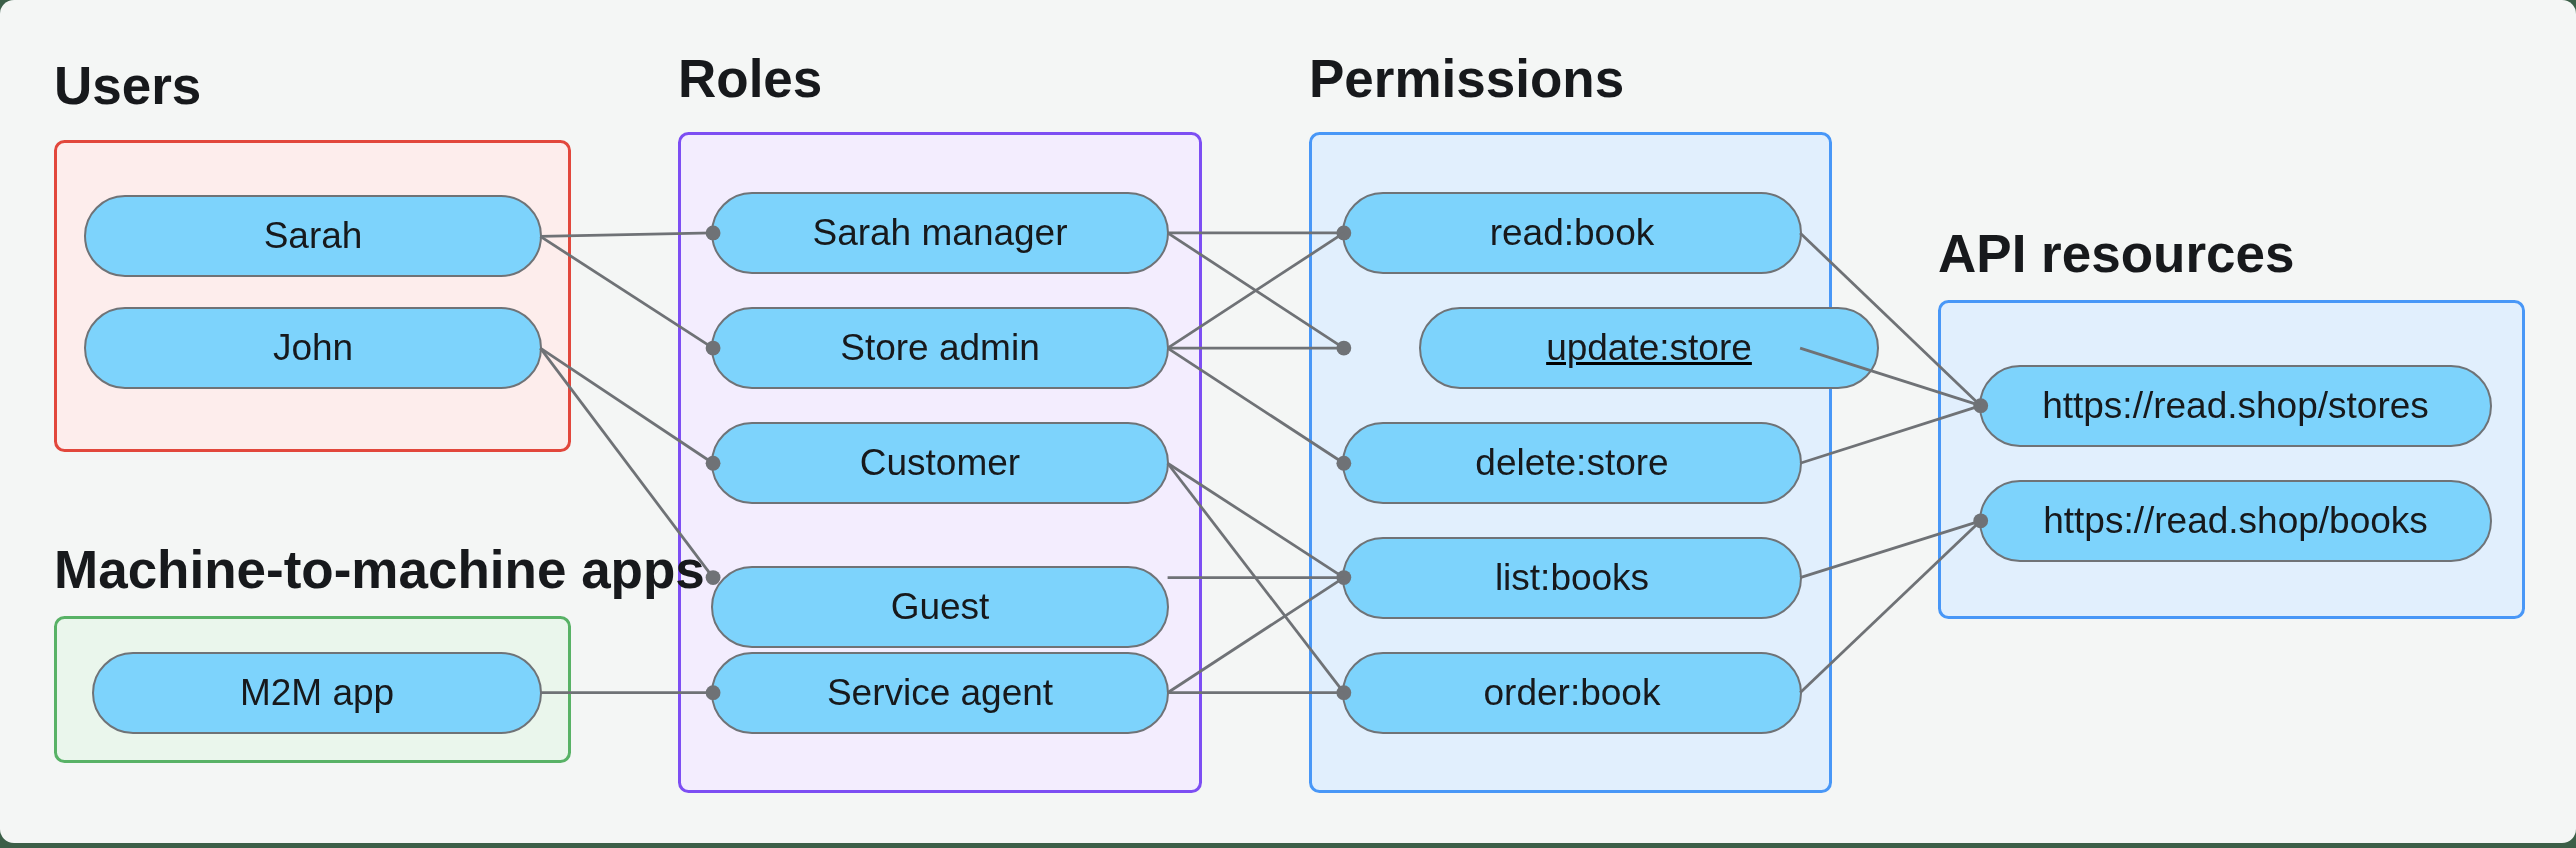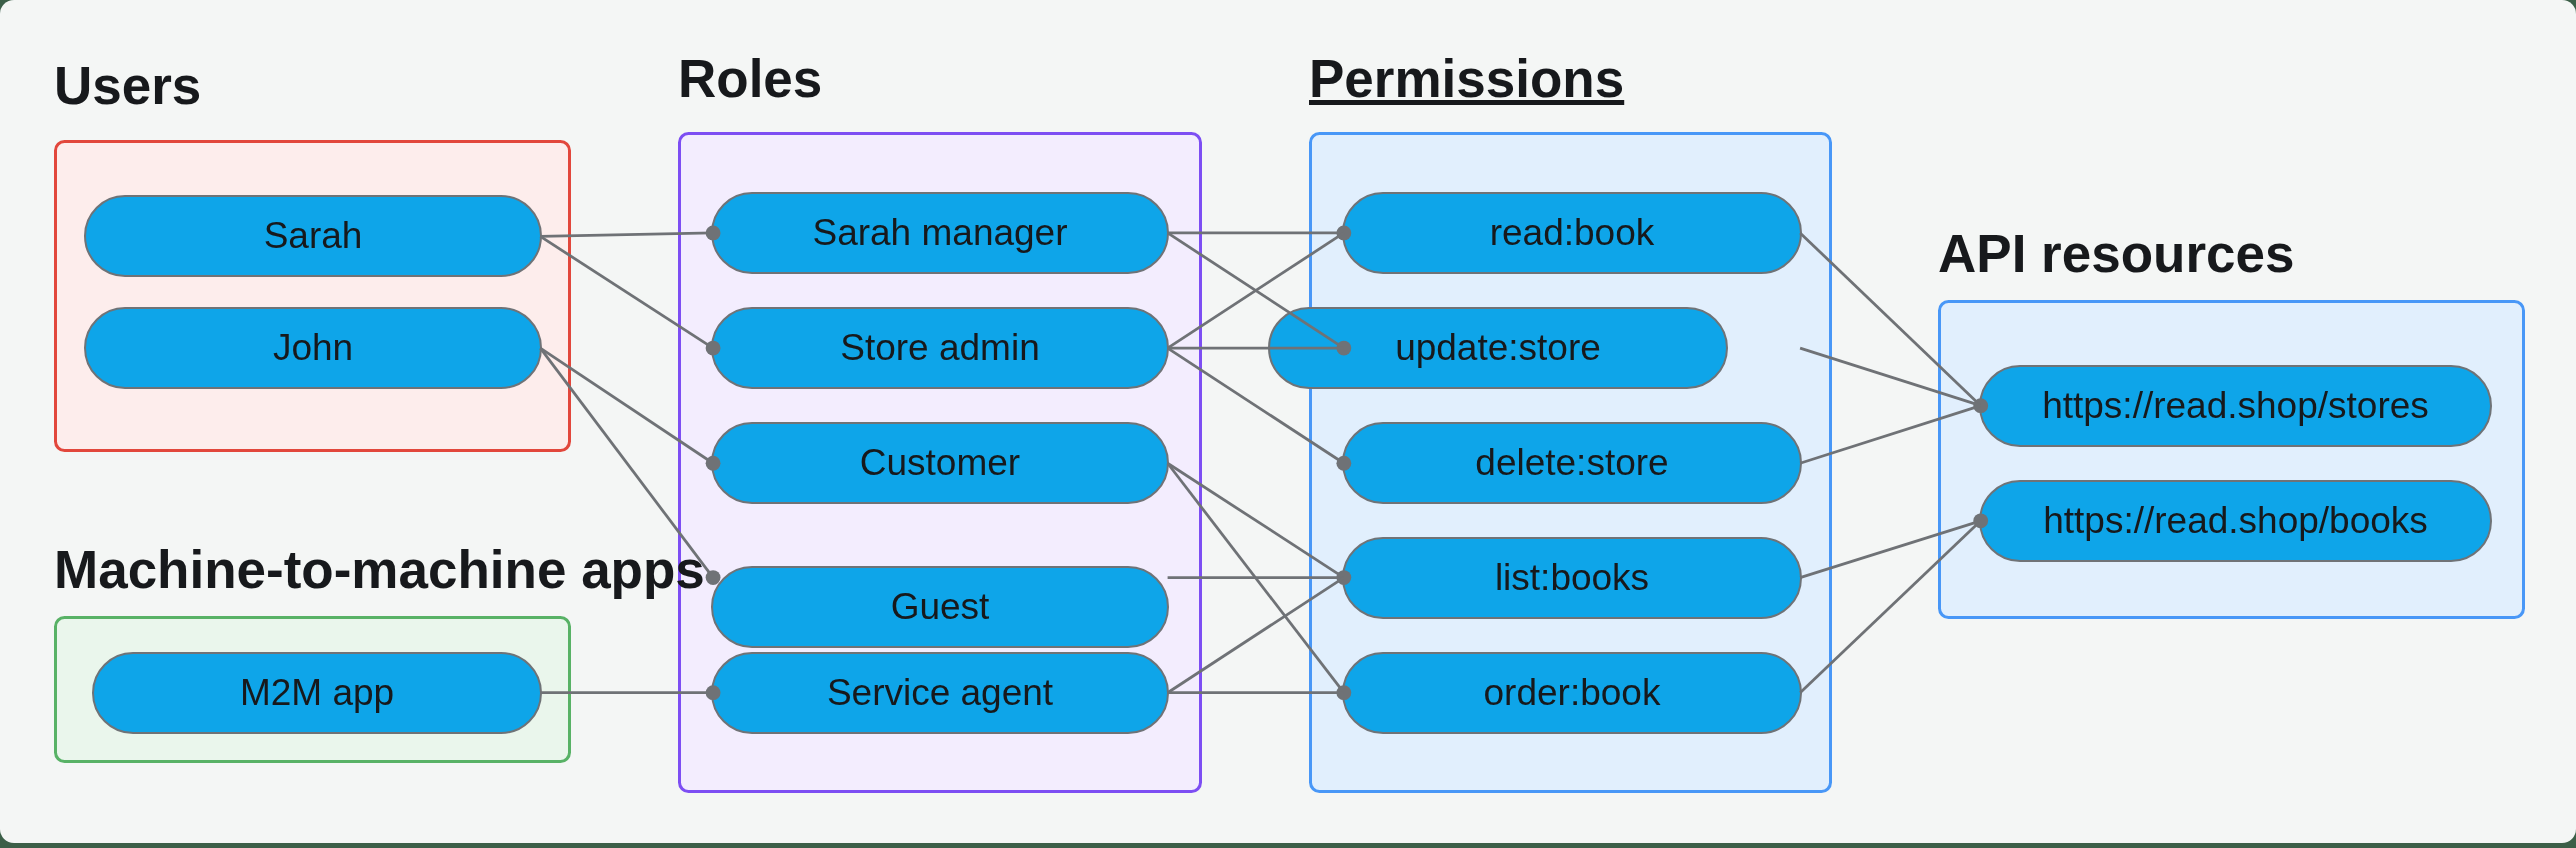--- a/index.html
+++ b/index.html
@@ -16,39 +16,39 @@
   }
   .diagram{position:absolute;inset:0;}
   .section-label{
     position:absolute;
     font-size:53px;line-height:49px;font-weight:600;
     color:#17191c;white-space:nowrap;
   }
   .label-users{left:54px;top:61px;}
   .label-m2m{left:54px;top:545px;}
   .label-roles{left:678px;top:54px;}
-  .label-permissions{left:1309px;top:54px;text-decoration:underline;}
+  .label-permissions{left:1309px;top:54px;}
   .label-api{left:1938px;top:229px;}
   .group-box{
     position:absolute;border-radius:10.5px;border:3.5px solid transparent;
     box-sizing:border-box;
   }
   .box-users{left:54px;top:140px;width:517px;height:312px;
     border-color:var(--users-border);background:var(--users-fill);}
   .box-m2m{left:54px;top:616px;width:517px;height:147px;
     border-color:var(--m2m-border);background:var(--m2m-fill);}
   .box-roles{left:678px;top:132px;width:524px;height:661px;
     border-color:var(--roles-border);background:var(--roles-fill);}
   .box-permissions{left:1309px;top:132px;width:523px;height:661px;
     border-color:var(--permissions-border);background:var(--permissions-fill);}
   .box-api{left:1938px;top:300px;width:587px;height:319px;
     border-color:var(--api-border);background:var(--api-fill);}
   .pill{
     position:absolute;height:82px;border-radius:41px;
-    background:#0ea5e9;border:2.6px solid var(--pill-border,#6f7377);
+    background:#7dd3fc;border:2.6px solid var(--pill-border,#6f7377);
     box-sizing:border-box;
     display:flex;align-items:center;justify-content:center;
   }
   .pill span{
     font-size:37px;color:#17191c;white-space:nowrap;font-weight:400;
   }
   #edges-layer{position:absolute;left:0;top:0;pointer-events:none;}
 </style>
 </head>
 <body style="--page-bg: #3c5f48; --panel-bg: #f4f6f5; --users-border: #e2473c; --users-fill: #fdedec; --m2m-border: #58b266; --m2m-fill: #eaf6ec; --roles-border: #7d4ef3; --roles-fill: #f3edfe; --permissions-border: #4897f7; --permissions-fill: #e1effd; --api-border: #4897f7; --api-fill: #e1effd; --pill-border: #6f7377;">
@@ -90,21 +90,21 @@
           </div>
           <div class="pill" style="left: 711px; top: 566px; width: 458px;">
             <span>Guest</span>
           </div>
           <div class="pill" style="left: 711px; top: 652px; width: 458px;">
             <span>Service agent</span>
           </div>
           <div class="pill" style="left: 1342px; top: 192px; width: 460px;">
             <span>read:book</span>
           </div>
-          <div class="pill" style="left: 1268px; top: 307px; width: 460px;">
+          <div class="pill" style="left: 1419px; top: 307px; width: 460px; text-decoration: underline;">
             <span>update:store</span>
           </div>
           <div class="pill" style="left: 1342px; top: 422px; width: 460px;">
             <span>delete:store</span>
           </div>
           <div class="pill" style="left: 1342px; top: 537px; width: 460px;">
             <span>list:books</span>
           </div>
           <div class="pill" style="left: 1342px; top: 652px; width: 460px; text-align: right;">
             <span>order:book</span>

